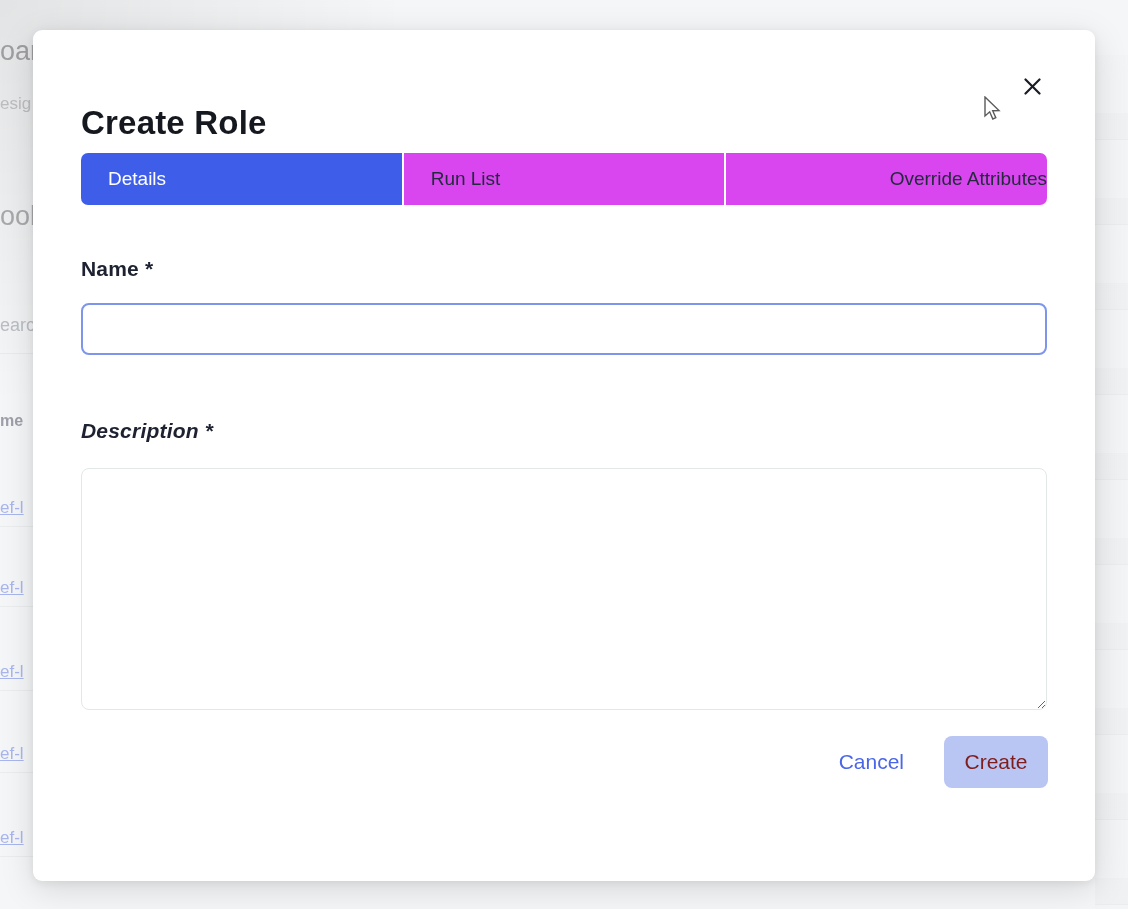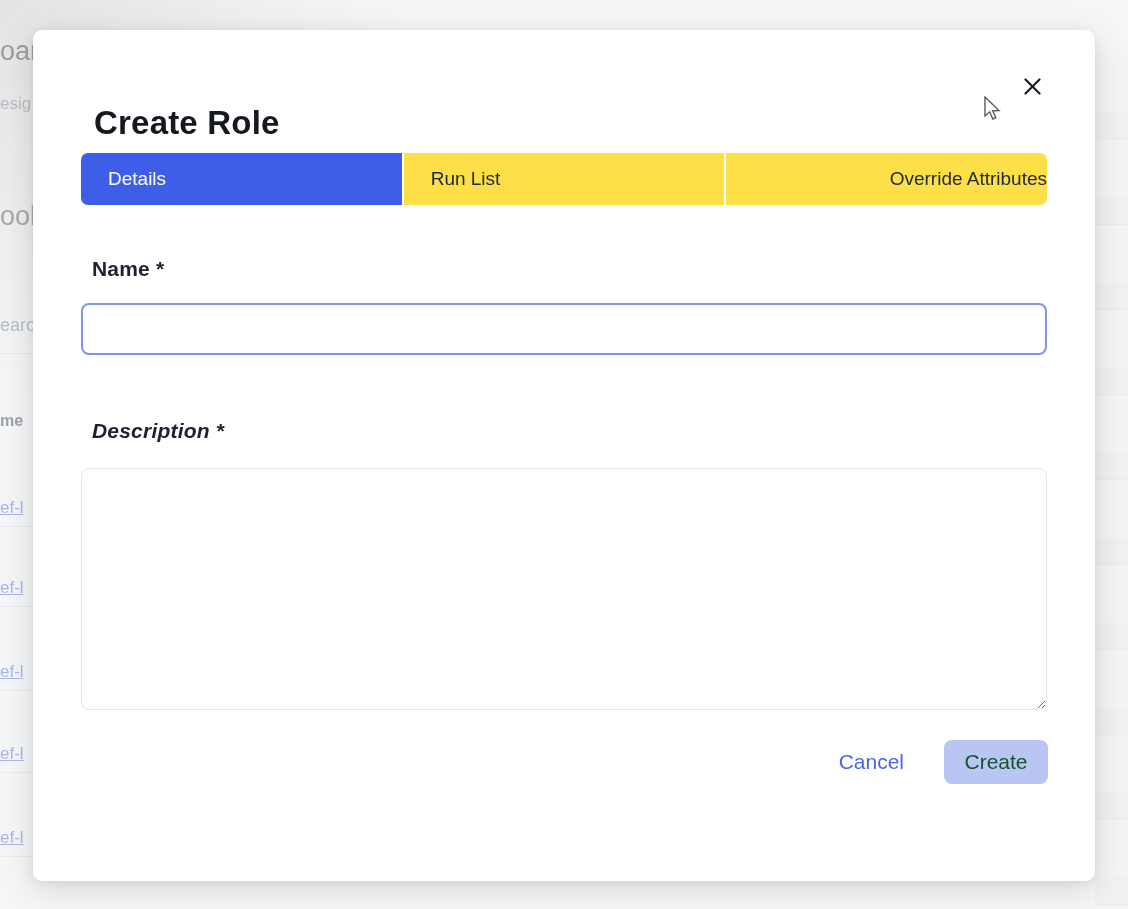--- a/index.html
+++ b/index.html
@@ -47,45 +47,45 @@
   }
 
   
   .modal {
     position: absolute; left: 33px; top: 30px; width: 1062px; height: 851px;
     background: #ffffff; border-radius: 9px;
     box-shadow: 0 8px 34px rgba(0,0,0,0.13), 0 2px 8px rgba(0,0,0,0.07);
   }
   .modal-title {
     position: absolute; left: 48px; top: 74px;
-    font-size: 33px; font-weight: 700; color: #16181f; letter-spacing: 0.2px; margin-left: 13px;
+    font-size: 33px; font-weight: 700; color: #16181f; letter-spacing: 0.2px;
   }
   .close-btn {
     position: absolute; left: 985px; top: 44px; width: 28px; height: 28px;
     background: none; border: none; cursor: pointer;
     display: flex; align-items: center; justify-content: center;
   }
 
   .tabbar {
     position: absolute; left: 48px; top: 123px; width: 966px; height: 52px;
     display: flex; gap: 2px;
   }
   .tab {
     flex: 1; border: none; cursor: pointer;
-    background: #fde047; color: #242a3d;
+    background: #d946ef; color: #242a3d;
     font-family: "Liberation Sans", sans-serif;
     font-size: 19px; text-align: left; padding-left: 27px;
   }
   .tab.first { border-radius: 7px 0 0 7px; }
   .tab.last  { border-radius: 0 7px 7px 0; text-align: right; }
   .tab.active { background: #3e5ee9; color: #ffffff; }
 
   .field-label {
     position: absolute; left: 48px;
-    font-size: 21px; font-weight: 700; color: #1d2130; letter-spacing: 0.2px; margin-left: 11px;
+    font-size: 21px; font-weight: 700; color: #1d2130; letter-spacing: 0.2px;
   }
   .label-name { top: 227px; }
   .label-desc { top: 389px; font-style: italic; }
 
   .name-input {
     position: absolute; left: 48px; top: 273px; width: 966px; height: 52px;
     border: 2px solid #7d96ec; border-radius: 8px; outline: none;
     font-family: "Liberation Sans", sans-serif; font-size: 19px; color: #1d2130;
     padding: 0 14px; background: #ffffff;
   }
@@ -99,22 +99,22 @@
   .footer {
     position: absolute; right: 47px; top: 706px; height: 52px;
     display: flex; align-items: center; gap: 40px;
   }
   .cancel-link {
     background: none; border: none; cursor: pointer;
     font-family: "Liberation Sans", sans-serif;
     font-size: 21px; color: #4b67e9;
   }
   .create-btn {
-    width: 104px; height: 44px; border: none; border-radius: 8px;
-    background: #b9c5f3; color: #14532d;
+    width: 104px; height: 52px; border: none; border-radius: 8px;
+    background: #b9c5f3; color: #7f1d1d;
     font-family: "Liberation Sans", sans-serif; font-size: 21px;
     cursor: default;
   }
 
   .cursor-overlay { position: absolute; left: 981px; top: 96px; pointer-events: none; }
 </style>
 </head>
 <body>
 
 <div class="bg-page">

